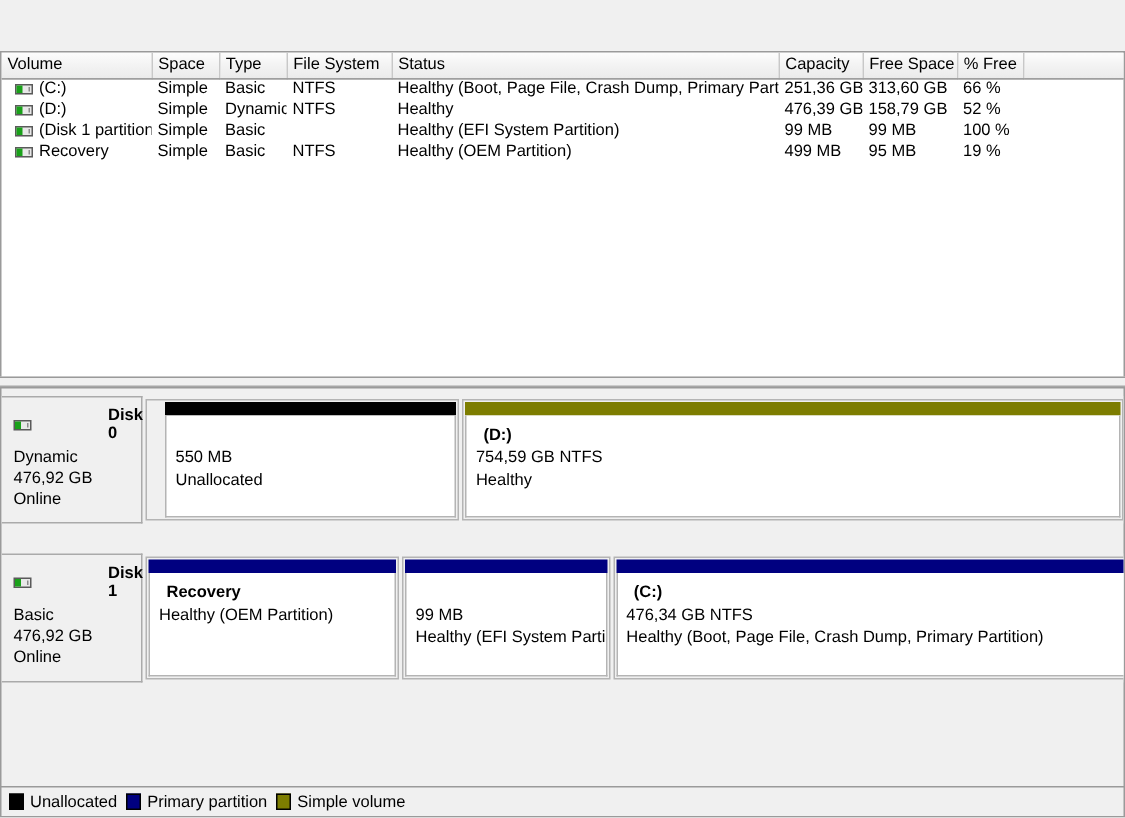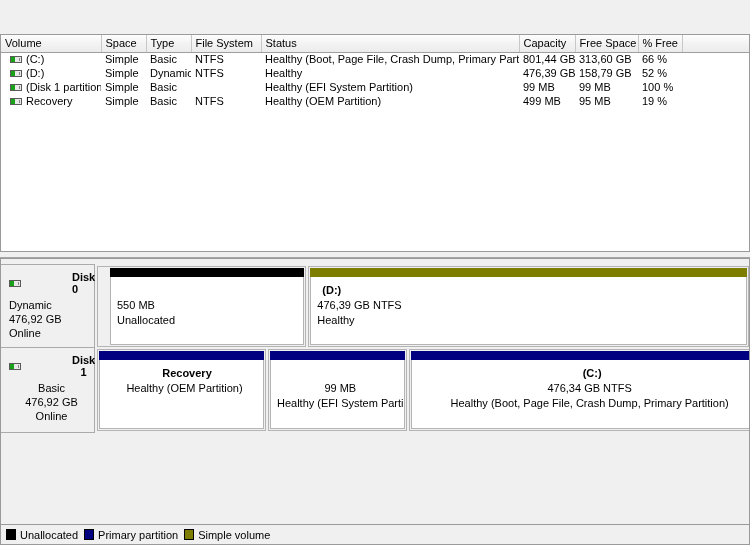--- a/index.html
+++ b/index.html
@@ -181,21 +181,21 @@
             <td class="volname">
               <div class="volcell">
                 <span class="vol-icon"></span>
                 <span>(C:)</span>
               </div>
             </td>
             <td>Simple</td>
             <td>Basic</td>
             <td>NTFS</td>
             <td>Healthy (Boot, Page File, Crash Dump, Primary Partition)</td>
-            <td>801,44 GB</td>
+            <td>251,36 GB</td>
             <td>313,60 GB</td>
             <td>66 %</td>
             <td></td>
           </tr>
           <tr>
             <td class="volname">
               <div class="volcell">
                 <span class="vol-icon"></span>
                 <span>(D:)</span>
               </div>
@@ -265,27 +265,27 @@
               <div class="body">
                 <div class="l1 b">&nbsp;</div>
                 <div class="l2">550 MB</div>
                 <div class="l3">Unallocated</div>
               </div>
             </div>
             <div class="part " style="flex: 0 0 67.8%;">
               <div class="cap" style="background: rgb(125, 125, 0);"></div>
               <div class="body">
                 <div class="l1 b">(D:)</div>
-                <div class="l2">476,39 GB NTFS</div>
+                <div class="l2">754,59 GB NTFS</div>
                 <div class="l3">Healthy</div>
               </div>
             </div>
           </div>
         </div>
-        <div class="disk-row" style="top: 88px; height: 86px; text-align: center;">
+        <div class="disk-row" style="top: 110px; height: 86px;">
           <div class="disk-info">
             <div class="disk-title">
               <span class="vol-icon"></span>
               <span class="lbl">Disk 1</span>
             </div>
             <div class="disk-line">Basic</div>
             <div class="disk-line">476,92 GB</div>
             <div class="disk-line">Online</div>
           </div>
           <div class="disk-parts">

